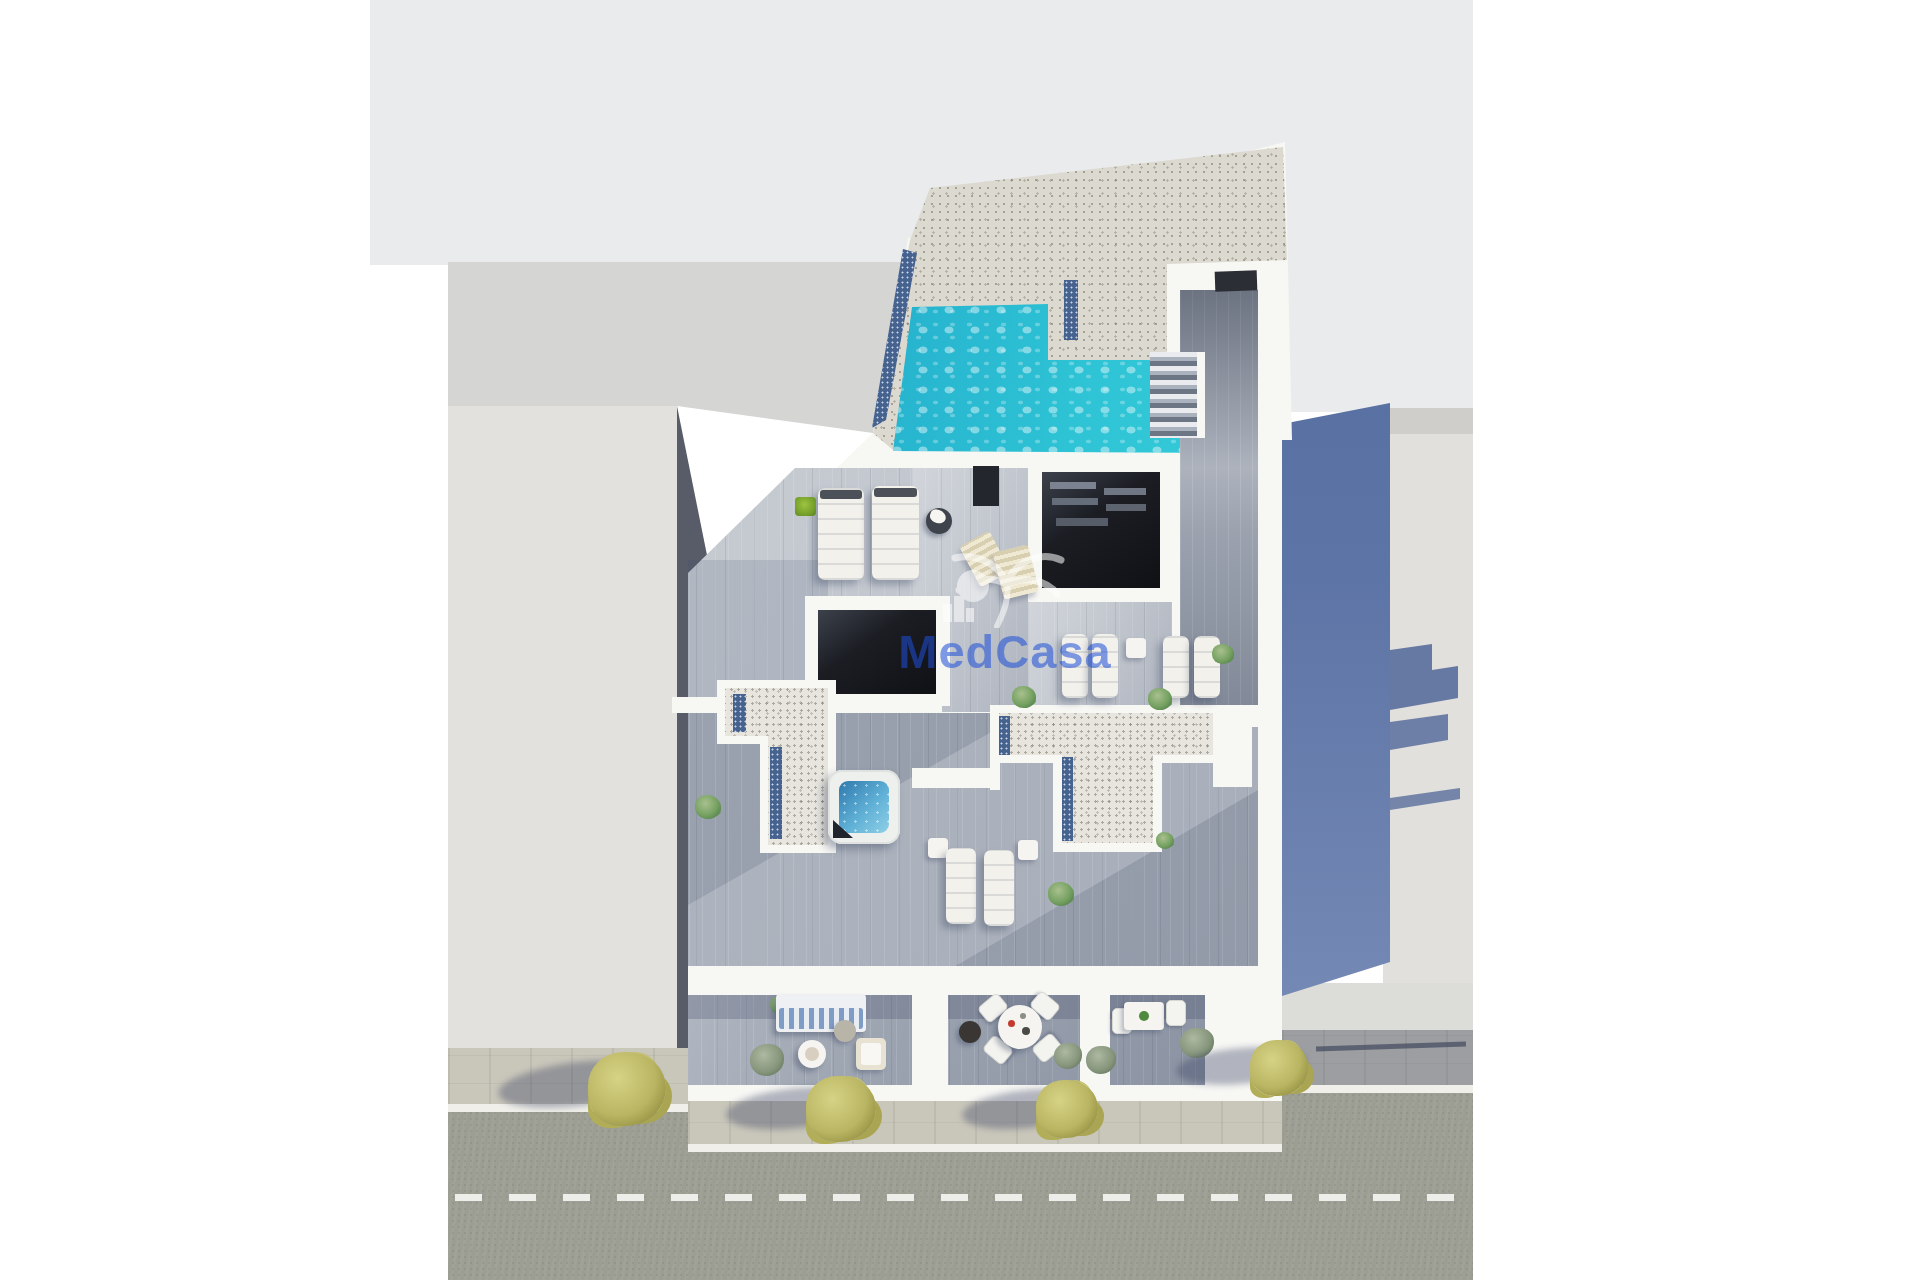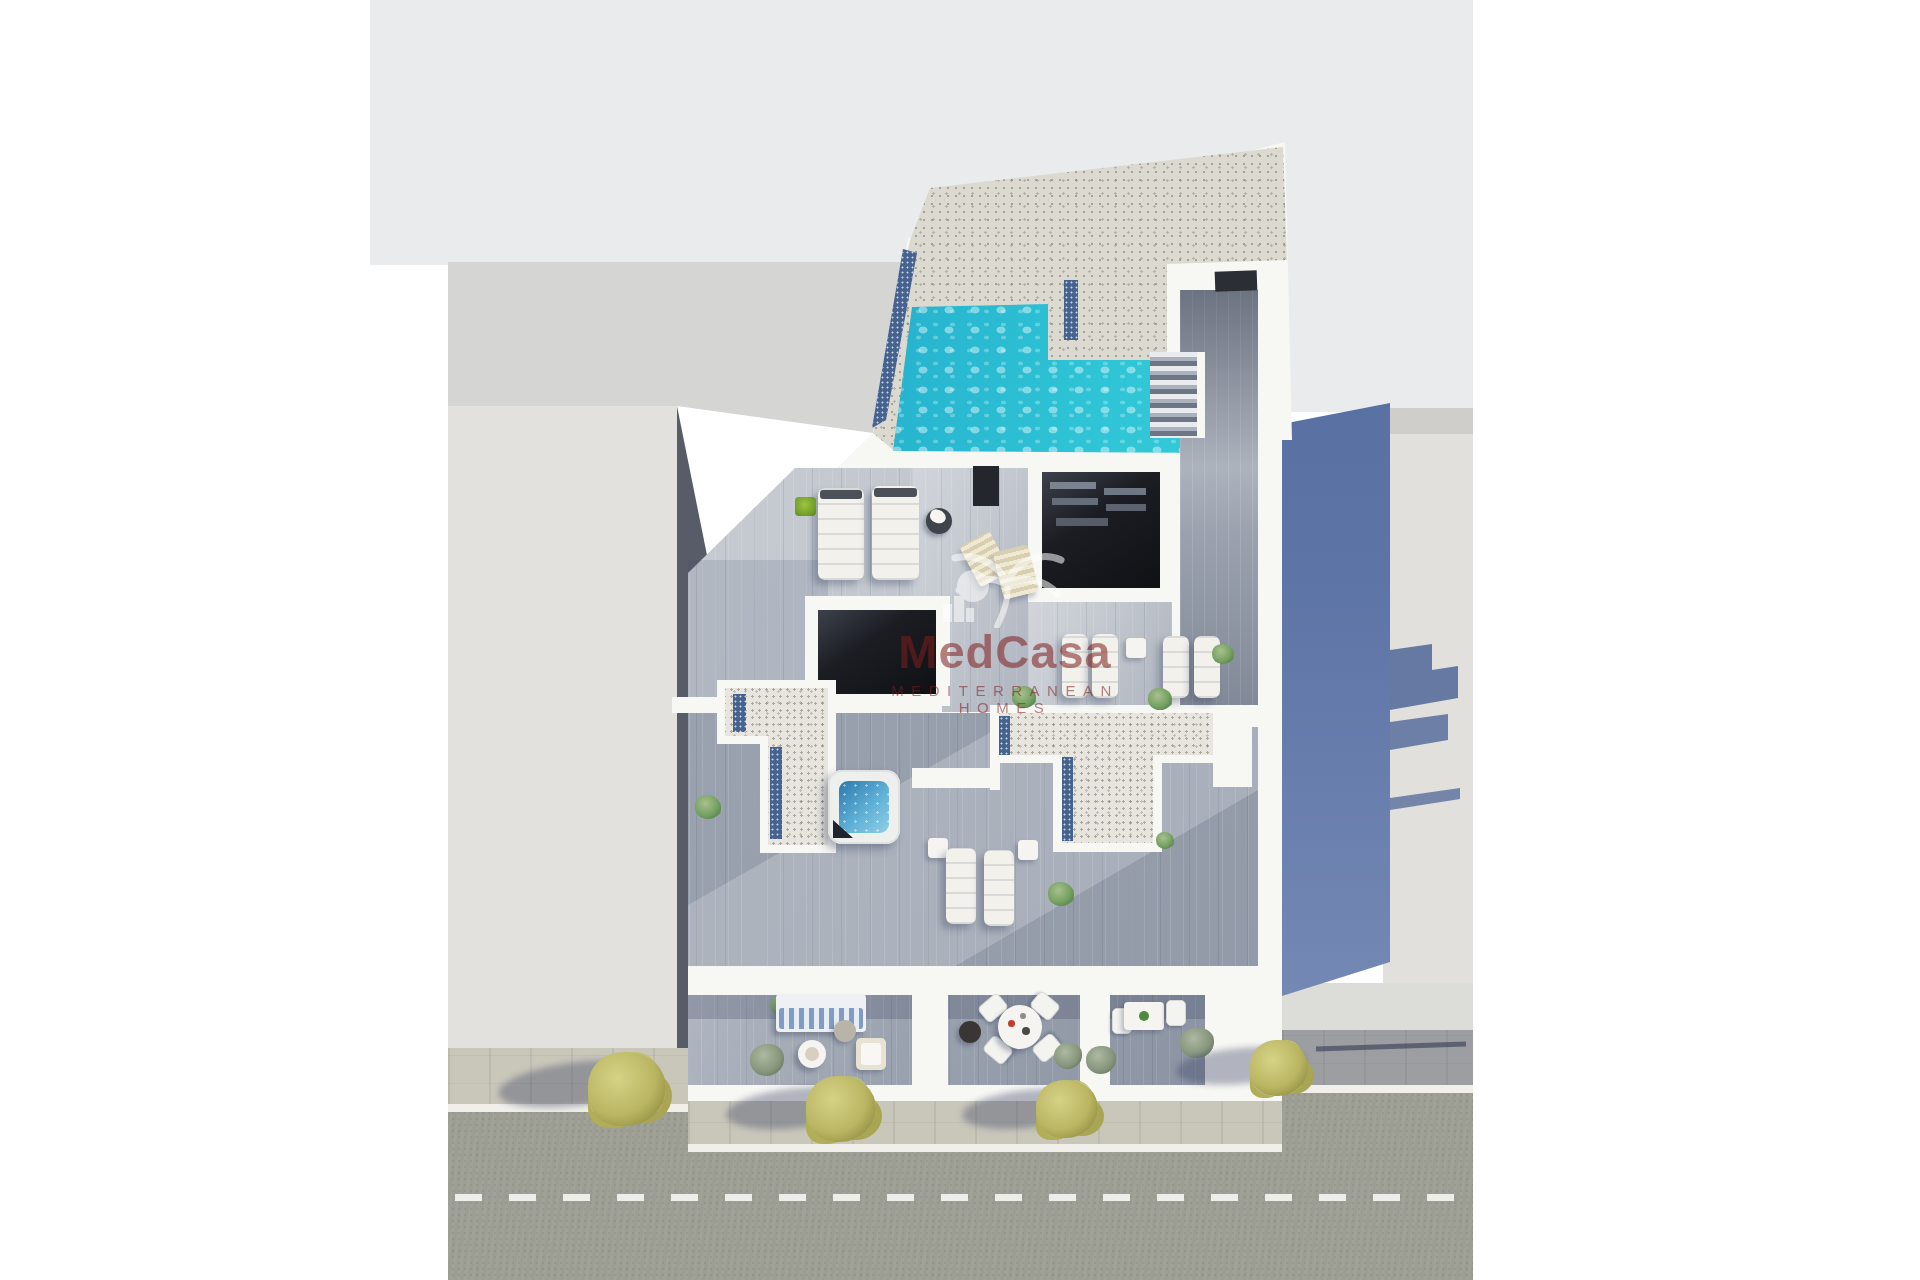--- a/index.html
+++ b/index.html
@@ -40,21 +40,21 @@
   .plant{border-radius:46% 54% 50% 50%;
     background:radial-gradient(circle at 40% 35%,#a9c08e,#74a161 55%,#4e7a45 90%);
     box-shadow:6px 3px 0 -6px #6a9459,-5px 4px 0 -7px #7fa768;}
   .bush{border-radius:50% 45% 55% 50%;
     background:radial-gradient(circle at 40% 35%,#aeb9a2,#84947a 60%,#5f705a 90%);}
   .tree{border-radius:48% 52% 55% 45%;
     background:radial-gradient(circle at 38% 35%,#d6d386,var(--foliage,#b9b562) 55%,#8f8c3e 85%);
     box-shadow:16px 8px 0 -10px #a9a552,-12px 14px 0 -12px #b2ae58,6px -12px 0 -12px #c4c06b;}
   .tshadow{background:rgba(52,62,95,.36);border-radius:50%;filter:blur(3px);}
   .stairs{background:repeating-linear-gradient(180deg,#e9ebee 0 5px,#aab2bd 5px 9px,#6d7685 9px 14px);}
-  .watermark{color:#7f1d1d;opacity:.55;}
+  .watermark{color:#1d4ed8;opacity:.55;}
   .wm-brand{font-size:47px;font-weight:bold;text-align:center;letter-spacing:1px;}
   .wm-tag{font-size:15px;text-align:center;letter-spacing:7.5px;font-weight:400;}
   .road{background-color:var(--road,#9c9e93);
     background-image:repeating-linear-gradient(100deg,rgba(255,255,255,.04) 0 3px,transparent 3px 7px),radial-gradient(rgba(0,0,0,.06) 1px,transparent 1.4px);
     background-size:auto,6px 6px;}
   .swalk{background-color:var(--sidewalk,#c9c6ba);
     background-image:repeating-linear-gradient(90deg,rgba(0,0,0,.06) 0 2px,transparent 2px 41px),repeating-linear-gradient(0deg,rgba(0,0,0,.04) 0 1px,transparent 1px 28px);}
   .curb{background:#f0efea;}
 </style>
 </head>
@@ -229,16 +229,15 @@
       <rect x="8" y="56" width="9" height="18" fill="#ffffff"></rect>
       <rect x="19" y="48" width="10" height="26" fill="#ffffff"></rect>
       <rect x="31" y="60" width="8" height="14" fill="#ffffff"></rect>
       <path d="M72,34 C60,12 38,6 20,10" stroke="#ffffff" stroke-width="7" stroke-linecap="round"></path>
       <path d="M72,34 C84,10 108,4 126,12" stroke="#ffffff" stroke-width="7" stroke-linecap="round"></path>
       <path d="M72,36 C56,28 34,30 24,42" stroke="#ffffff" stroke-width="7" stroke-linecap="round"></path>
       <path d="M72,36 C90,28 112,32 122,46" stroke="#ffffff" stroke-width="7" stroke-linecap="round"></path>
       <path d="M72,34 C74,50 70,62 62,78" stroke="#ffffff" stroke-width="6" stroke-linecap="round"></path>
     </svg>
     <div class="abs wm-brand" style="left:0;top:76px;width:330px;">MedCasa</div>
-    <div class="abs wm-tag" style="left:0;top:134px;width:330px;">MEDITERRANEAN HOMES</div>
   </div>
 
 </div>
 
 </body></html>

